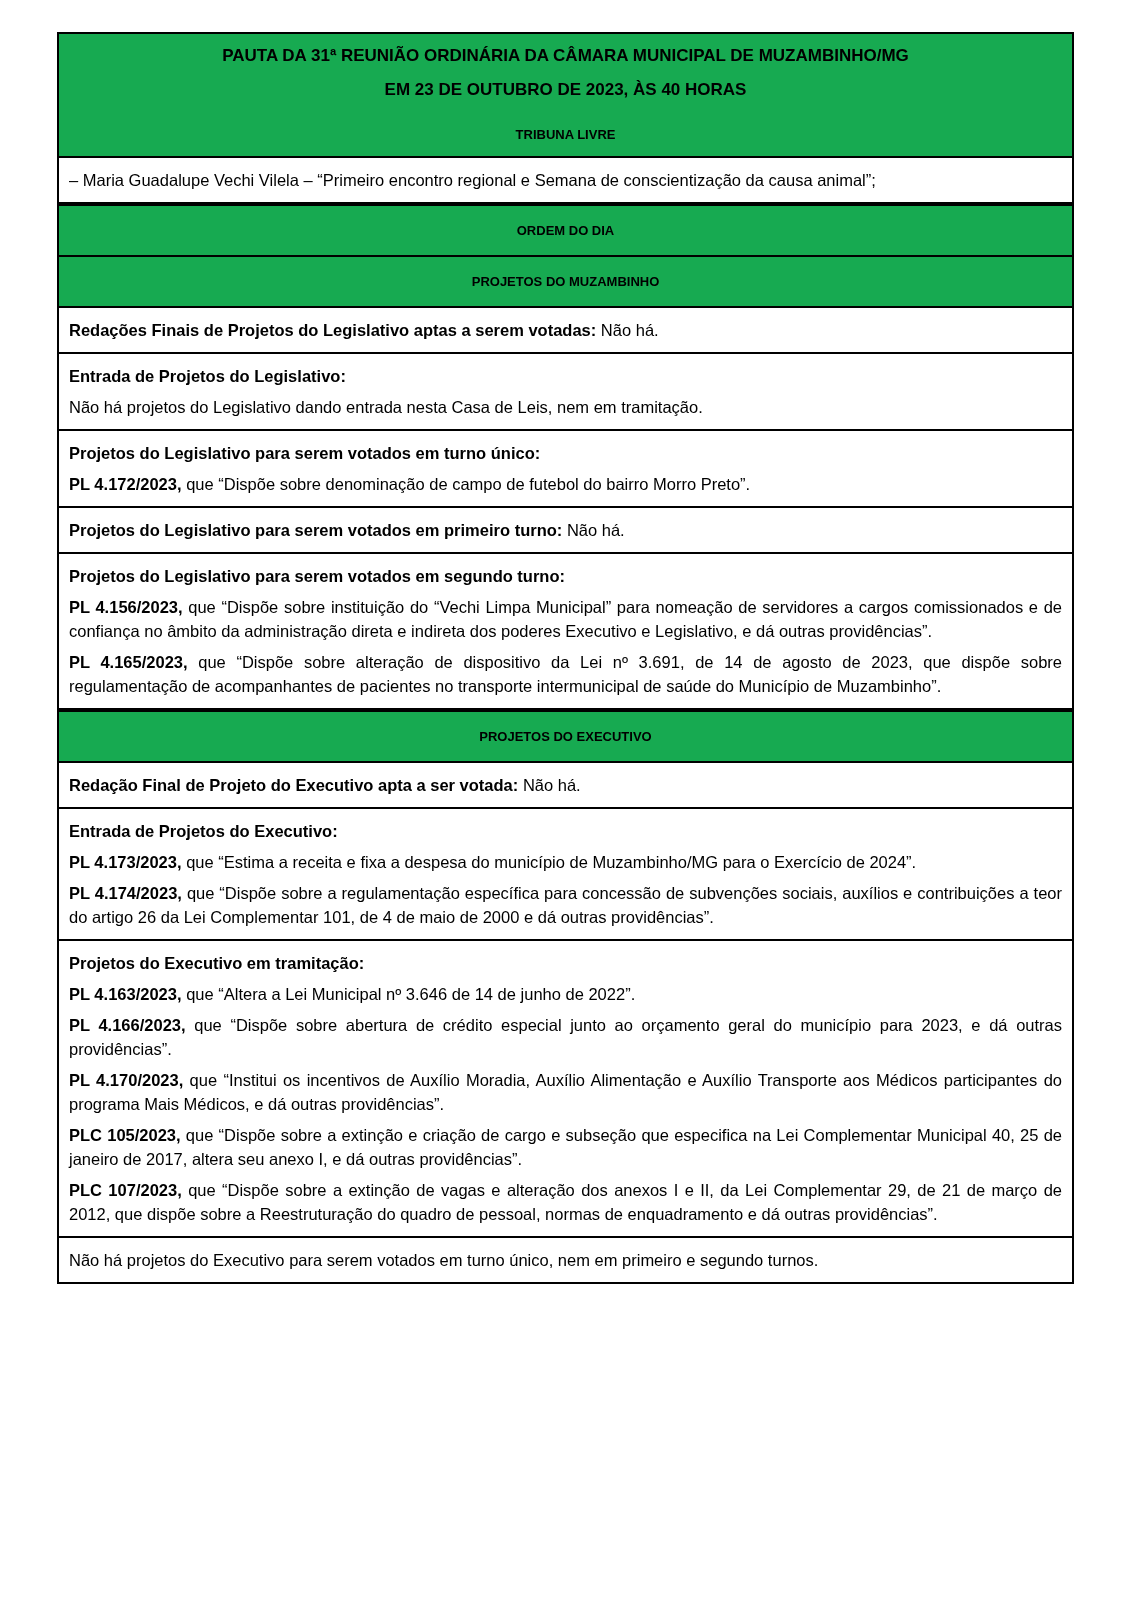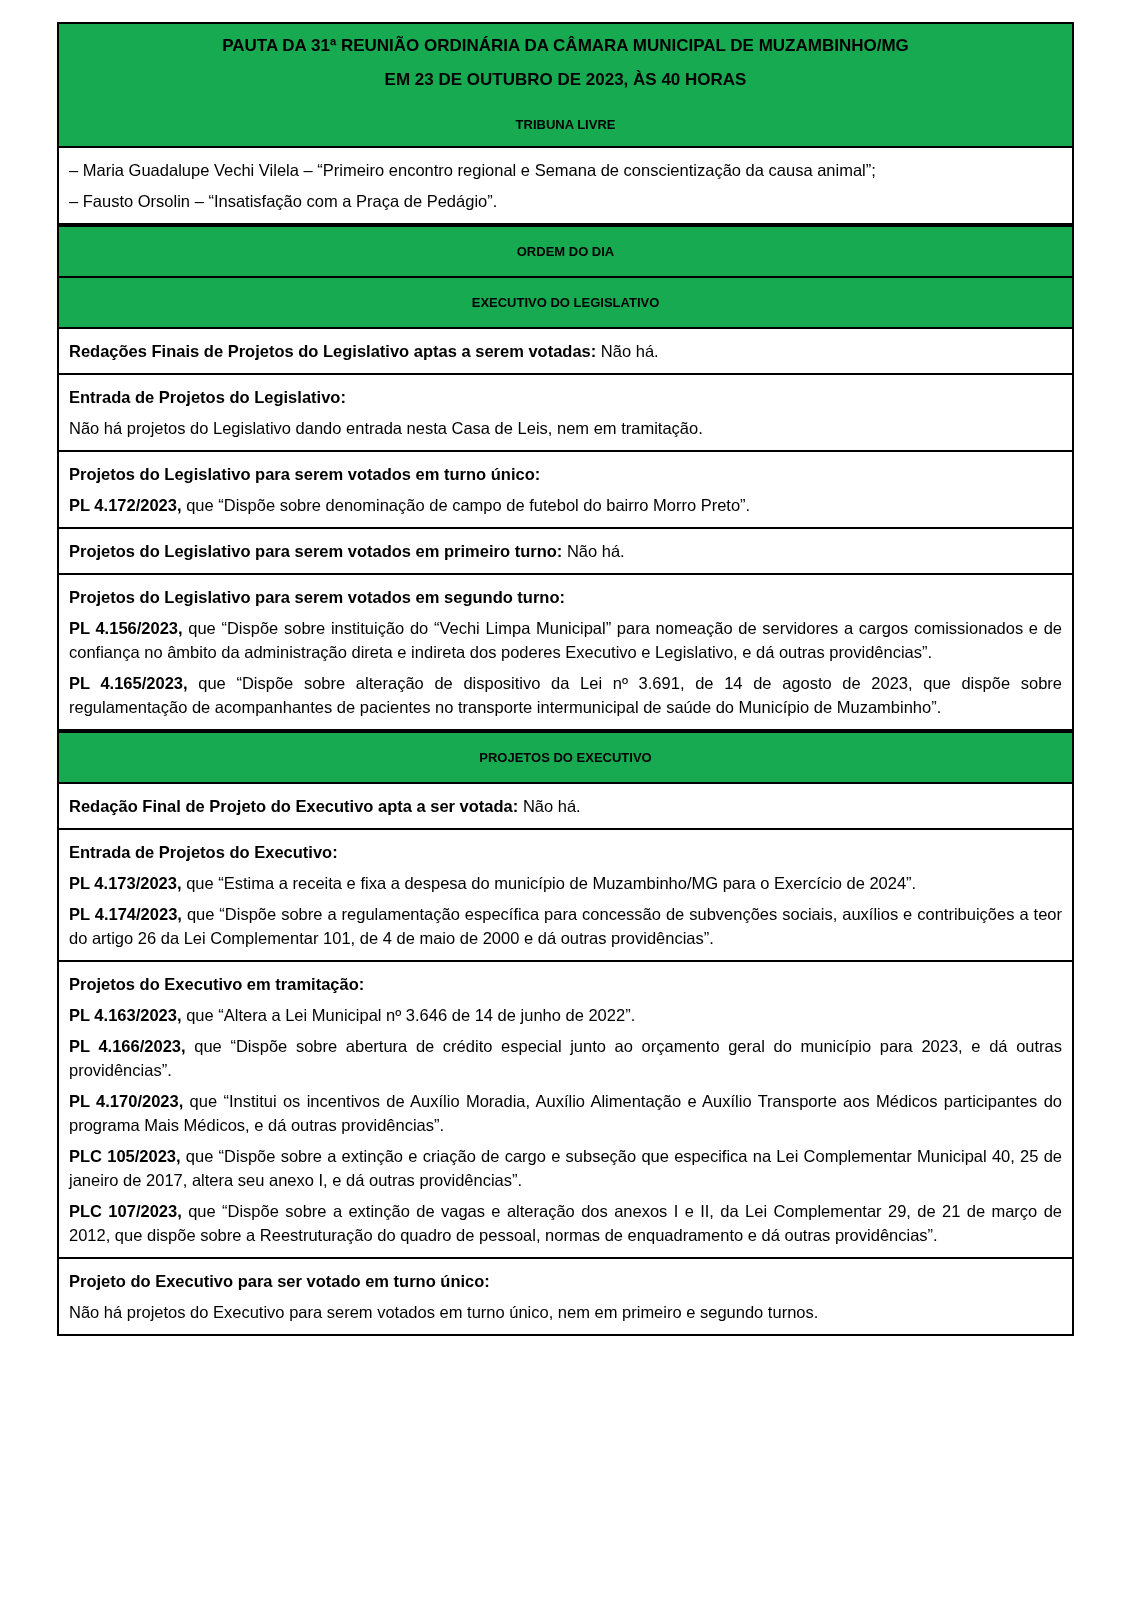--- a/index.html
+++ b/index.html
@@ -3,21 +3,21 @@
 <meta charset="utf-8">
 <style>
   :root { --green: #17aa51; --ink: #000000; }
   * { box-sizing: border-box; margin: 0; padding: 0; }
   html, body { width: 1131px; height: 1600px; background: #ffffff; overflow: hidden; }
   body {
     font-family: "Liberation Sans", "DejaVu Sans", sans-serif;
     color: var(--ink);
     font-size: 16.5px;
   }
-  .page { padding-top: 22px; }
+  .page { padding-top: 32px; }
   .content { width: 1017px; margin-left: 57px; }
   .block { border: 2px solid var(--ink); background: #ffffff; }
   .block + .block { margin-top: 0; }
   .block-gap1 { margin-top: 26px; }
   .block-gap2 { margin-top: 20px; }
   .green-row {
     background: var(--green);
     text-align: center;
     font-weight: bold;
     font-size: 13px;
@@ -58,28 +58,27 @@
 
     <div class="block">
       <div class="title-block">
         <div class="t1">PAUTA DA 31ª REUNIÃO ORDINÁRIA DA CÂMARA MUNICIPAL DE MUZAMBINHO/MG</div>
         <div class="t2">EM 23 DE OUTUBRO DE 2023, ÀS 40 HORAS</div>
       </div>
       <div class="green-row">TRIBUNA LIVRE</div>
       <div class="rows-container">
           <div class="row">
             <p class="para"><span>–  Maria Guadalupe Vechi Vilela – “Primeiro encontro regional e Semana de conscientização da causa animal”;</span></p>
-            <p class="para"><span>– Fausto Orsolin – “Insatisfação com a Praça de Pedágio”.</span></p>
           </div>
         </div>
     </div>
 
     <div class="block block-gap1">
       <div class="green-row hdr-pad">ORDEM DO DIA</div>
-      <div class="green-row hdr-pad">EXECUTIVO DO LEGISLATIVO</div>
+      <div class="green-row hdr-pad">PROJETOS DO MUZAMBINHO</div>
       <div class="rows-container">
           <div class="row">
             <p class="para"><span class="b">Redações Finais de Projetos do Legislativo aptas a serem votadas:</span><span> Não há.</span></p>
           </div>
           <div class="row">
             <p class="para"><span class="b">Entrada de Projetos do Legislativo:</span></p>
             <p class="para"><span>Não há projetos do Legislativo dando entrada nesta Casa de Leis, nem em tramitação.</span></p>
           </div>
           <div class="row">
             <p class="para"><span class="b">Projetos do Legislativo para serem votados em turno único:</span></p>
@@ -109,20 +108,19 @@
           </div>
           <div class="row">
             <p class="para"><span class="b">Projetos do Executivo em tramitação:</span></p>
             <p class="para"><span class="b">PL 4.163/2023,</span><span> que “Altera a Lei Municipal nº 3.646 de 14 de junho de 2022”.</span></p>
             <p class="para"><span class="b">PL 4.166/2023,</span><span> que “Dispõe sobre abertura de crédito especial junto ao orçamento geral do município para 2023, e dá outras providências”.</span></p>
             <p class="para"><span class="b">PL 4.170/2023,</span><span> que “Institui os incentivos de Auxílio Moradia, Auxílio Alimentação e Auxílio Transporte aos Médicos participantes do programa Mais Médicos, e dá outras providências”.</span></p>
             <p class="para"><span class="b">PLC 105/2023,</span><span> que “Dispõe sobre a extinção e criação de cargo e subseção que especifica na Lei Complementar Municipal 40, 25 de janeiro de 2017, altera seu anexo I, e dá outras providências”.</span></p>
             <p class="para"><span class="b">PLC 107/2023,</span><span> que “Dispõe sobre a extinção de vagas e alteração dos anexos I e II, da Lei Complementar 29, de 21 de março de 2012, que dispõe sobre a Reestruturação do quadro de pessoal, normas de enquadramento e dá outras providências”.</span></p>
           </div>
           <div class="row">
-            <p class="para"><span class="b">Projeto do Executivo para ser votado em turno único:</span></p>
             <p class="para"><span>Não há projetos do Executivo para serem votados em turno único, nem em primeiro e segundo turnos.</span></p>
           </div>
         </div>
     </div>
 
   </div>
 </div>
 
 </body></html>

